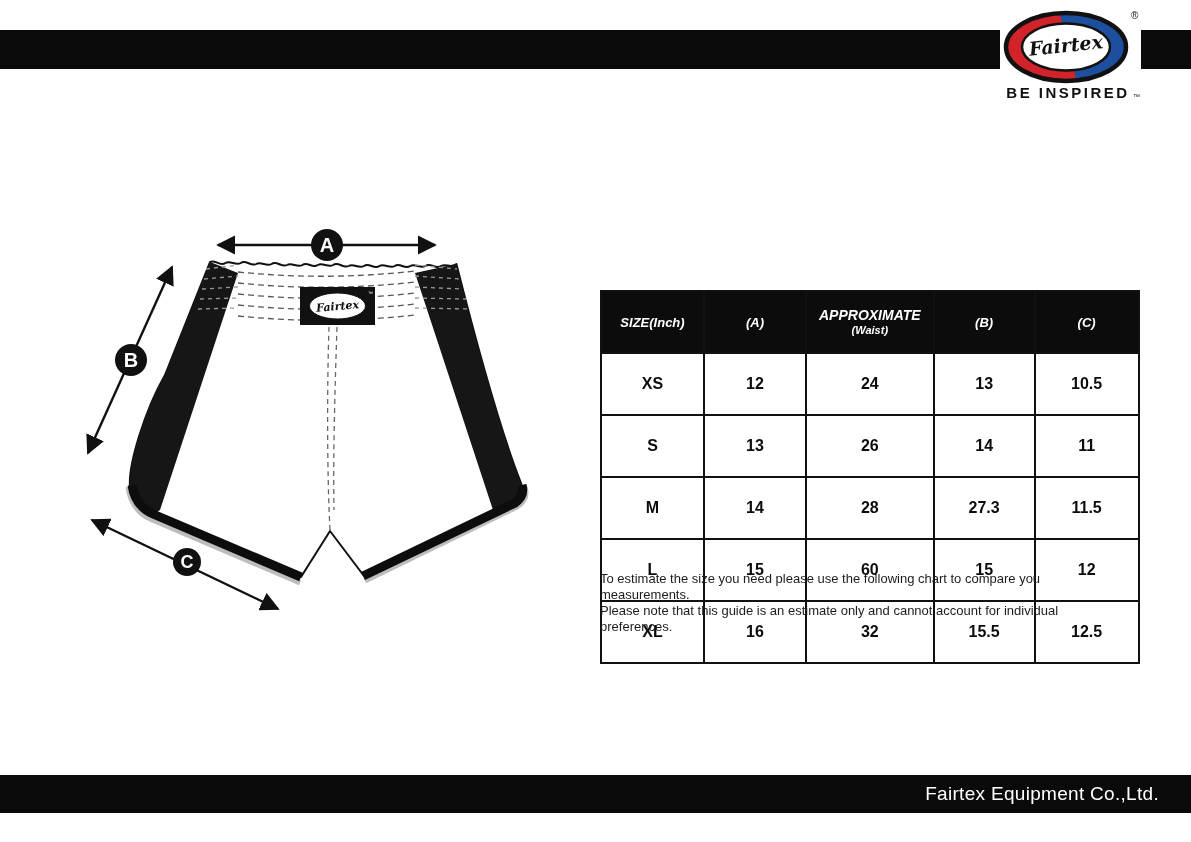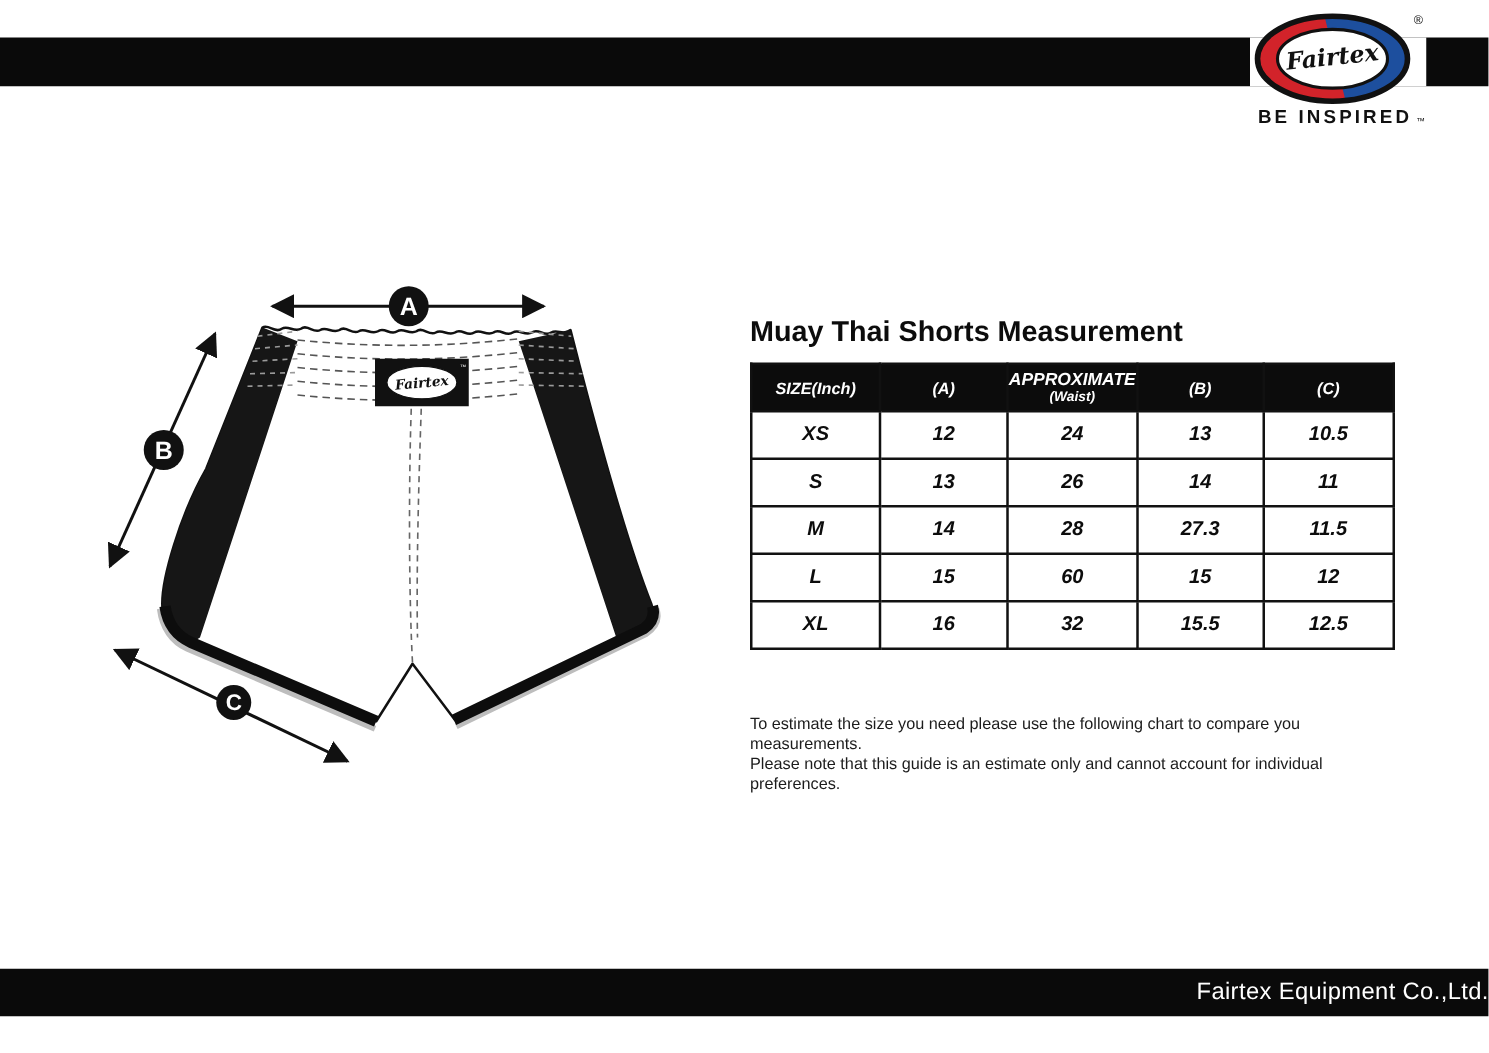--- a/index.html
+++ b/index.html
@@ -4,30 +4,30 @@
 <style>
   html,body{margin:0;padding:0;background:#fff;}
   #page{position:relative;width:1191px;height:842px;background:#fff;overflow:hidden;
         font-family:"Liberation Sans",sans-serif;}
   
   .topbar{position:absolute;left:0;top:30px;width:100%;height:39px;background:#0a0a0a;}
   .logo-svg{position:absolute;left:995px;top:3px;}
   
   .footbar{position:absolute;left:0;top:775px;width:100%;height:38px;background:#0a0a0a;}
   .footbar .company{display:block;color:#fff;font-size:19px;line-height:38px;
-        text-align:right;letter-spacing:.3px;border-radius:18px;}
+        text-align:right;padding-right:32px;letter-spacing:.3px;border-radius:18px;}
   
   .m-title{position:absolute;left:600px;top:252px;font-size:23px;font-weight:bold;color:#0c0c0c;}
   table.sizes{position:absolute;left:600px;top:290px;border-collapse:collapse;table-layout:fixed;}
-  table.sizes td,table.sizes th{border:2px solid #111;padding:0;text-align:center;vertical-align:middle;}
+  table.sizes td,table.sizes th{border:2px solid #111;padding:12px;text-align:center;vertical-align:middle;}
   table.sizes thead th{background:#0c0c0c;color:#fff;height:36px;
         font-style:italic;font-weight:bold;font-size:13px;}
   table.sizes thead th .sub{display:block;font-size:11px;margin-top:1px;text-align:center;}
   table.sizes thead th .two{font-size:14px;line-height:12px;}
-  table.sizes tbody td{height:36px;font-size:16px;font-weight:bold;color:#0c0c0c;background:#fff;font-style:italic;}
+  table.sizes tbody td{height:36px;font-size:16px;font-weight:bold;color:#0c0c0c;background:#fff;}
   .note{position:absolute;left:600px;top:571px;width:525px;font-size:13px;line-height:16px;color:#1c1c1c;}
   .shorts-svg{position:absolute;left:80px;top:215px;}
 </style>
 </head>
 <body>
 <div id="page">
 
   <div class="topbar"></div>
 
   <svg class="logo-svg" width="175" height="105" viewBox="0 0 175 105">
@@ -124,21 +124,20 @@
     <g font-family="Liberation Sans, sans-serif" font-weight="bold" text-anchor="middle">
       <circle cx="247" cy="30" r="16" fill="#111"></circle>
       <text x="247" y="37" font-size="20" fill="#fff">A</text>
       <circle cx="51" cy="145" r="16" fill="#111"></circle>
       <text x="51" y="152" font-size="20" fill="#fff">B</text>
       <circle cx="107" cy="347" r="14" fill="#111"></circle>
       <text x="107" y="353" font-size="18" fill="#fff">C</text>
     </g>
   </svg>
 
-  <div class="m-title">Muay Thai Shorts Measurement</div>
 
   <table class="sizes">
     <colgroup>
       <col style="width:103px">
         <col style="width:102px">
         <col style="width:103px">
       <col style="width:101px">
         <col style="width:104px">
     </colgroup>
     <thead>

